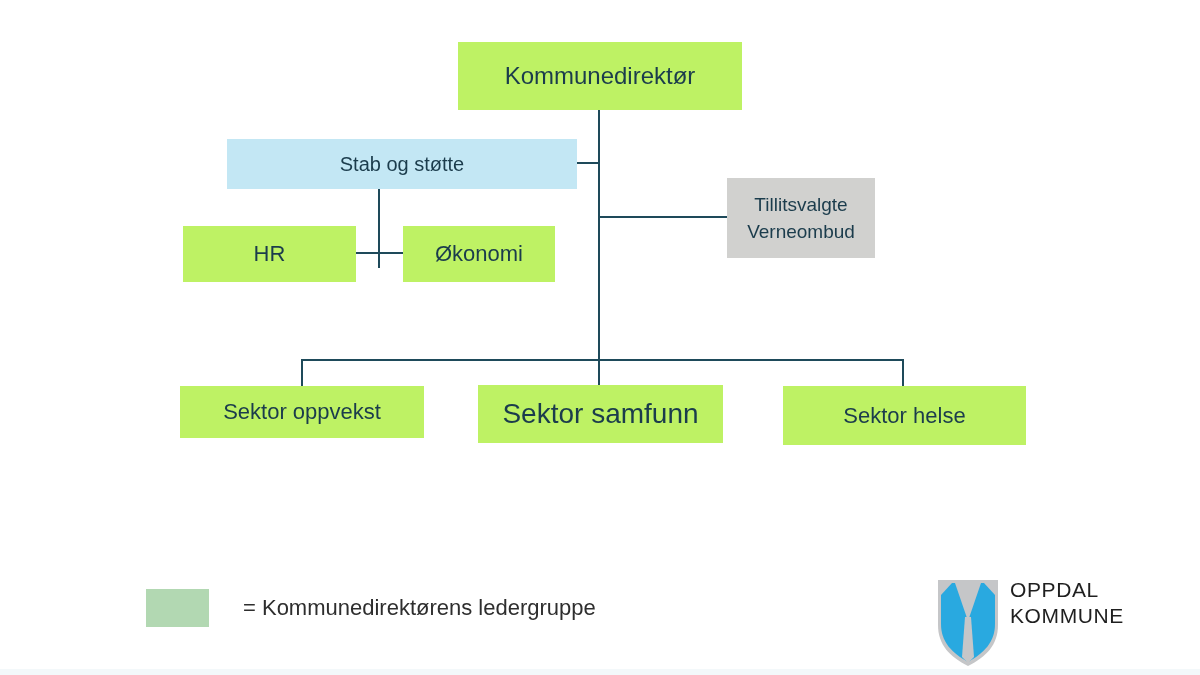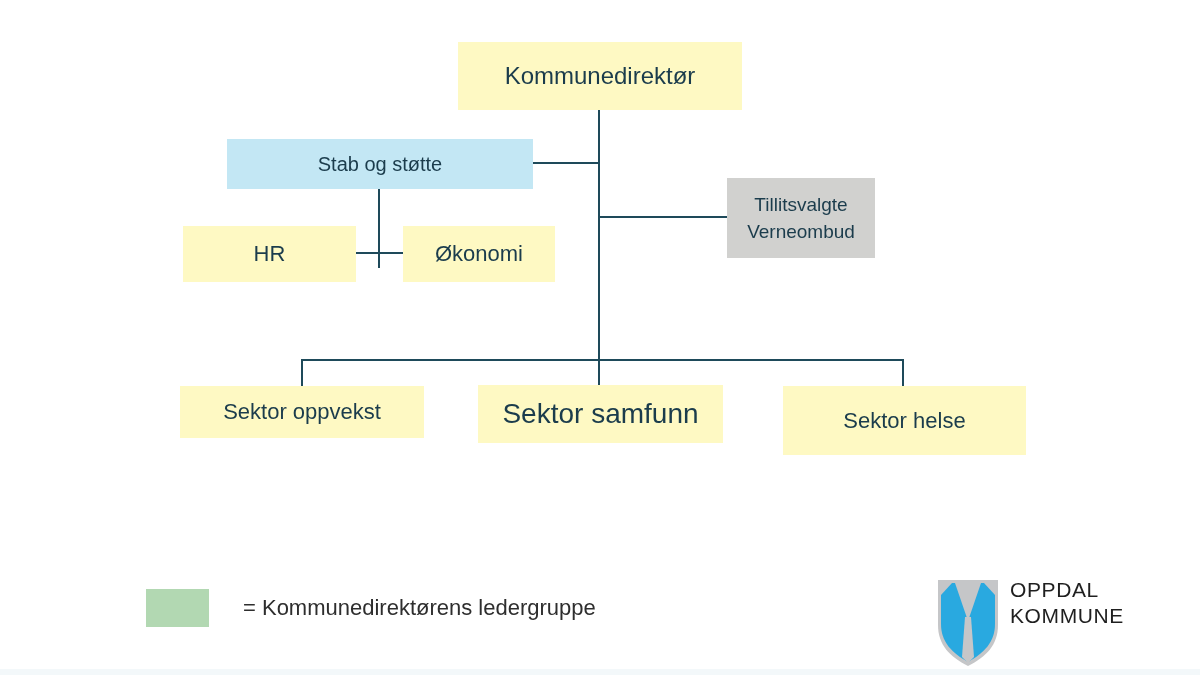--- a/index.html
+++ b/index.html
@@ -9,34 +9,34 @@
     background:#ffffff;
     font-family:"Liberation Sans", sans-serif;
     overflow:hidden;
   }
   .node{
     position:absolute;
     display:flex;align-items:center;justify-content:center;
     text-align:center;
     color:#1b3c4c;
   }
-  .node.green{background:#fef9c3;}
+  .node.green{background:#bef264;}
   .node.blue{background:#c3e7f4;}
   .node.gray{background:#d1d1cf;}
   .line{position:absolute;background:#1e4a5a;}
 
   
   #n-kommunedirektor{left:458px;top:42px;width:284px;height:68px;font-size:24px;}
-  #n-stab{left:227px;top:139px;width:306px;height:50px;font-size:20px;}
+  #n-stab{left:227px;top:139px;width:350px;height:50px;font-size:20px;}
   #n-hr{left:183px;top:226px;width:173px;height:56px;font-size:22px;}
   #n-okonomi{left:403px;top:226px;width:152px;height:56px;font-size:22px;}
   #n-tillitsvalgte{left:727px;top:178px;width:148px;height:80px;font-size:19px;line-height:27px;}
   #n-oppvekst{left:180px;top:386px;width:244px;height:52px;font-size:22px;}
   #n-samfunn{left:478px;top:385px;width:245px;height:58px;font-size:28px;}
-  #n-helse{left:783px;top:386px;width:243px;height:69px;font-size:22px;}
+  #n-helse{left:783px;top:386px;width:243px;height:59px;font-size:22px;}
 
   
   #l-main-v{left:598px;top:110px;width:2px;height:276px;}
   #l-stab-h{left:533px;top:162px;width:66px;height:2px;}
   #l-tillit-h{left:600px;top:216px;width:127px;height:2px;}
   #l-stab-v{left:378px;top:189px;width:2px;height:79px;}
   #l-hr-ok-h{left:356px;top:252px;width:47px;height:2px;}
   #l-bottom-h{left:301px;top:359px;width:603px;height:2px;}
   #l-drop-left{left:301px;top:359px;width:2px;height:29px;}
   #l-drop-right{left:902px;top:359px;width:2px;height:29px;}

